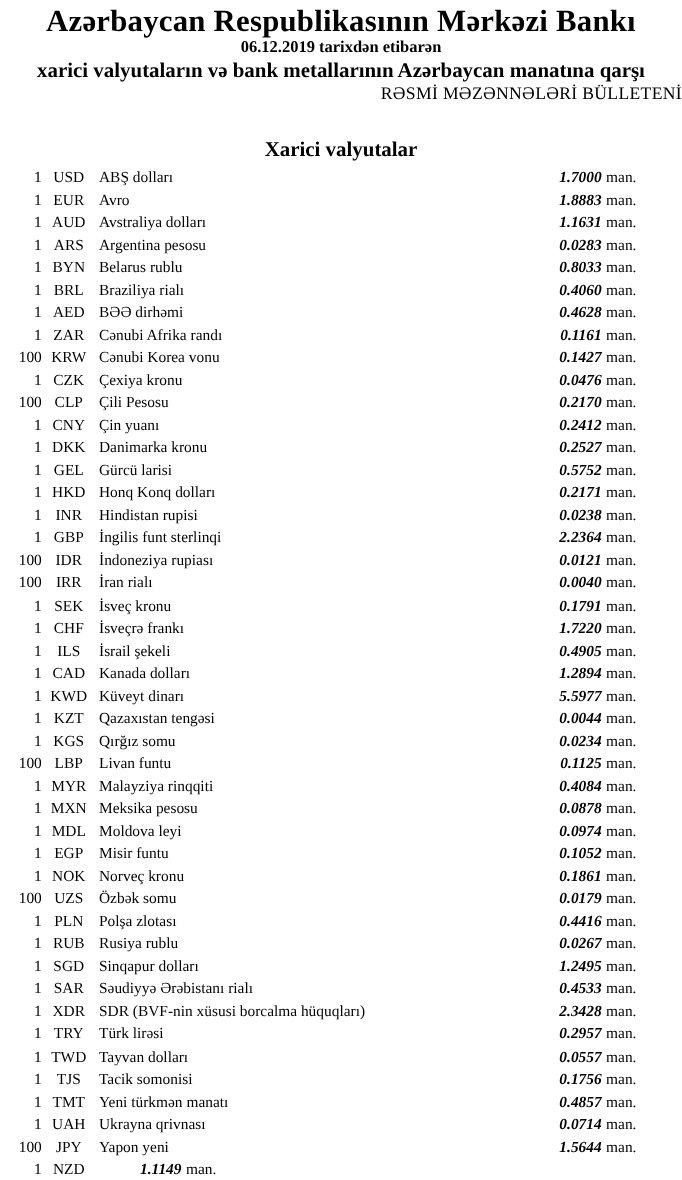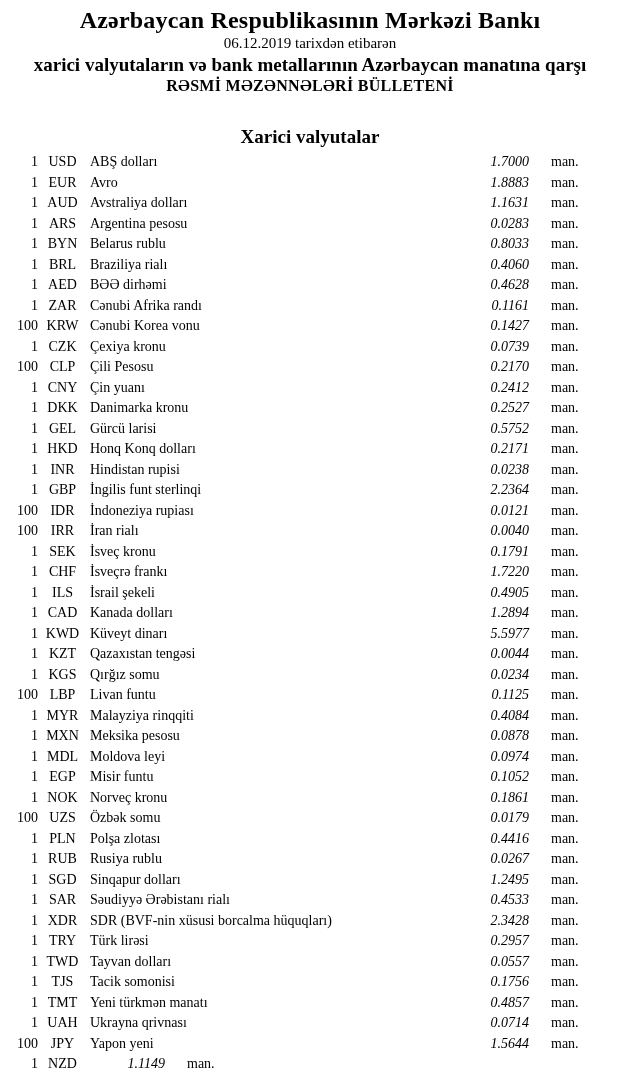--- a/index.html
+++ b/index.html
@@ -11,40 +11,41 @@
   }
   .page {
     width: 620px;
     height: 1073px;
     background: #ffffff;
     overflow: hidden;
   }
   .header { text-align: center; }
   .bank-name {
     padding-top: 7px;
-    font-size: 24px;
+    font-size: 28px;
     font-weight: bold;
     line-height: 26px;
     letter-spacing: 0.2px;
   }
   .date-line {
     font-size: 15px;
-    font-weight: normal;
+    font-weight: bold;
     line-height: 21px;
   }
   .scope-line {
     font-size: 19px;
     font-weight: bold;
     line-height: 21px;
   }
   .bulletin-title {
     font-size: 16px;
-    font-weight: bold;
+    font-weight: normal;
     line-height: 22px;
     letter-spacing: 0.3px;
+    text-align: right;
   }
   .section-title {
     text-align: center;
     font-size: 19px;
     font-weight: bold;
     margin-top: 32px;
     line-height: 16px;
   }
   .table {
     margin-top: 7px;
@@ -71,27 +72,27 @@
   .cell-name {
     flex: 1;
     padding-left: 5px;
     white-space: nowrap;
     overflow: hidden;
   }
   .cell-rate {
     flex: none;
     width: 80px;
     text-align: right;
-    font-weight: normal;
+    font-weight: bold;
     font-style: italic;
   }
   .cell-unit {
     flex: none;
     width: 34px;
-    margin-left: 22px;
+    margin-left: 4px;
     text-align: left;
   }
 </style>
 </head>
 <body>
 
 <div class="page">
   <div class="header">
     <div class="bank-name">Azərbaycan Respublikasının Mərkəzi Bankı</div>
     <div class="date-line">06.12.2019 tarixdən etibarən</div>
@@ -171,21 +172,21 @@
     <span class="cell-code">KRW</span>
     <span class="cell-name">Cənubi Korea vonu</span>
     <span class="cell-rate">0.1427</span>
     <span class="cell-unit">man.</span>
   </div>
 
   <div class="row">
     <span class="cell-qty">1</span>
     <span class="cell-code">CZK</span>
     <span class="cell-name">Çexiya kronu</span>
-    <span class="cell-rate">0.0739</span>
+    <span class="cell-rate">0.0476</span>
     <span class="cell-unit">man.</span>
   </div>
 
   <div class="row">
     <span class="cell-qty">100</span>
     <span class="cell-code">CLP</span>
     <span class="cell-name">Çili Pesosu</span>
     <span class="cell-rate">0.2170</span>
     <span class="cell-unit">man.</span>
   </div>

